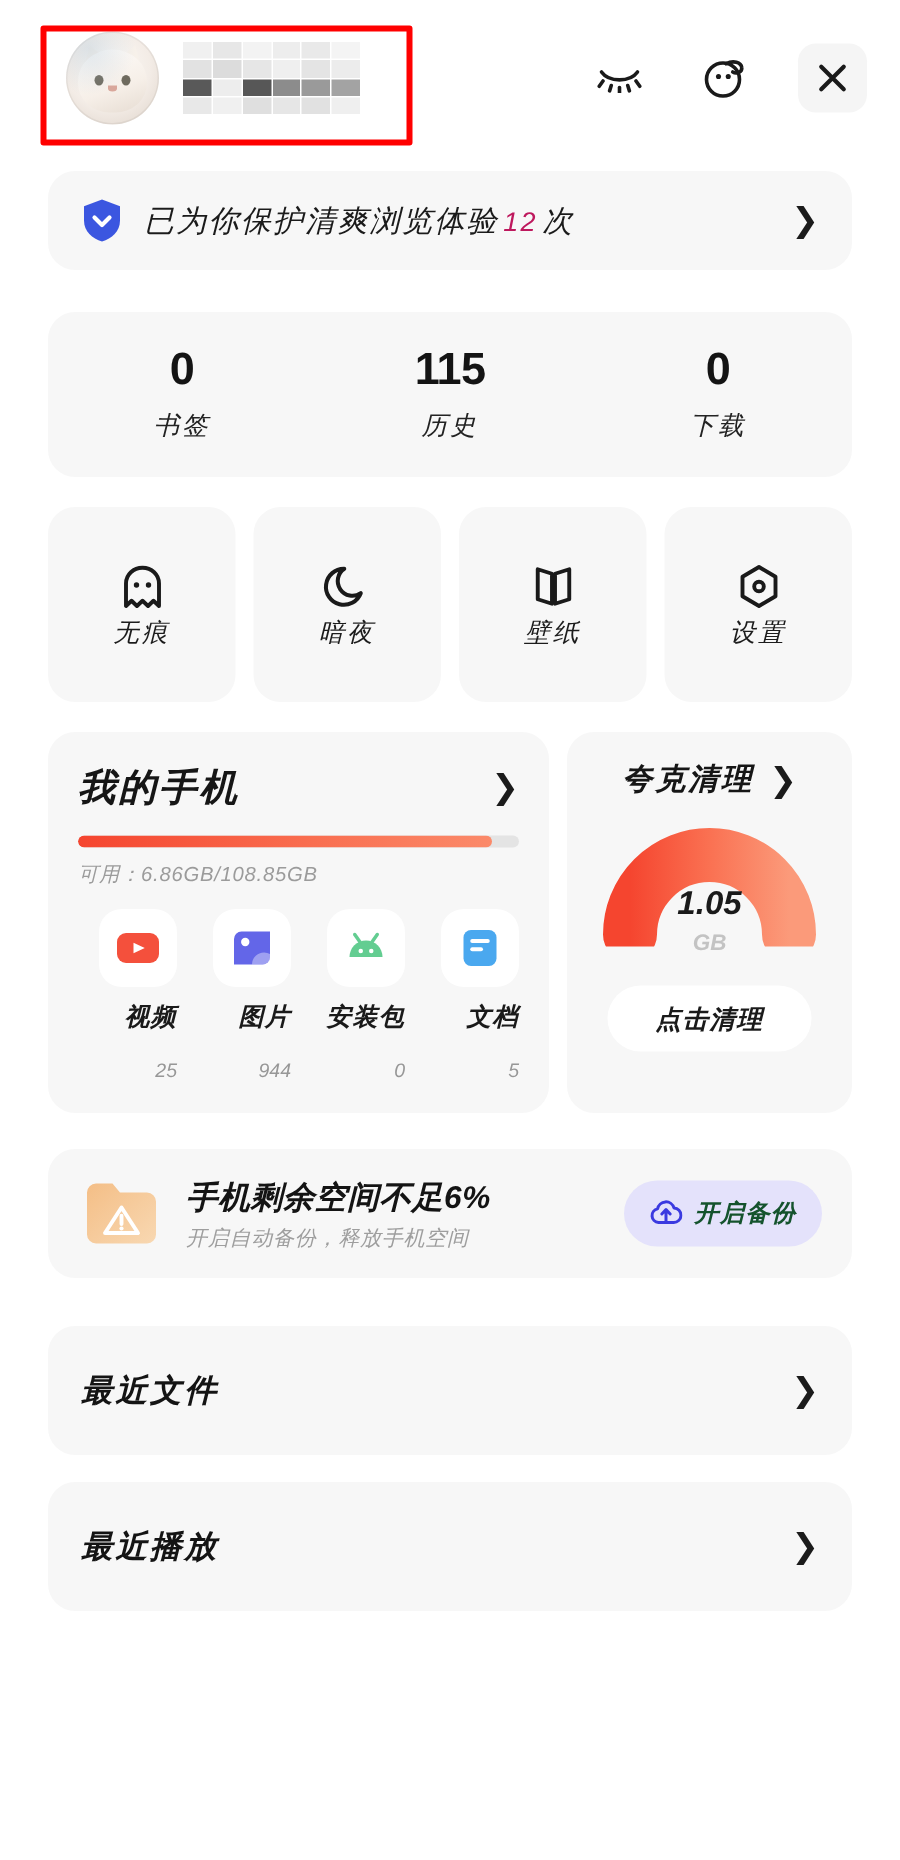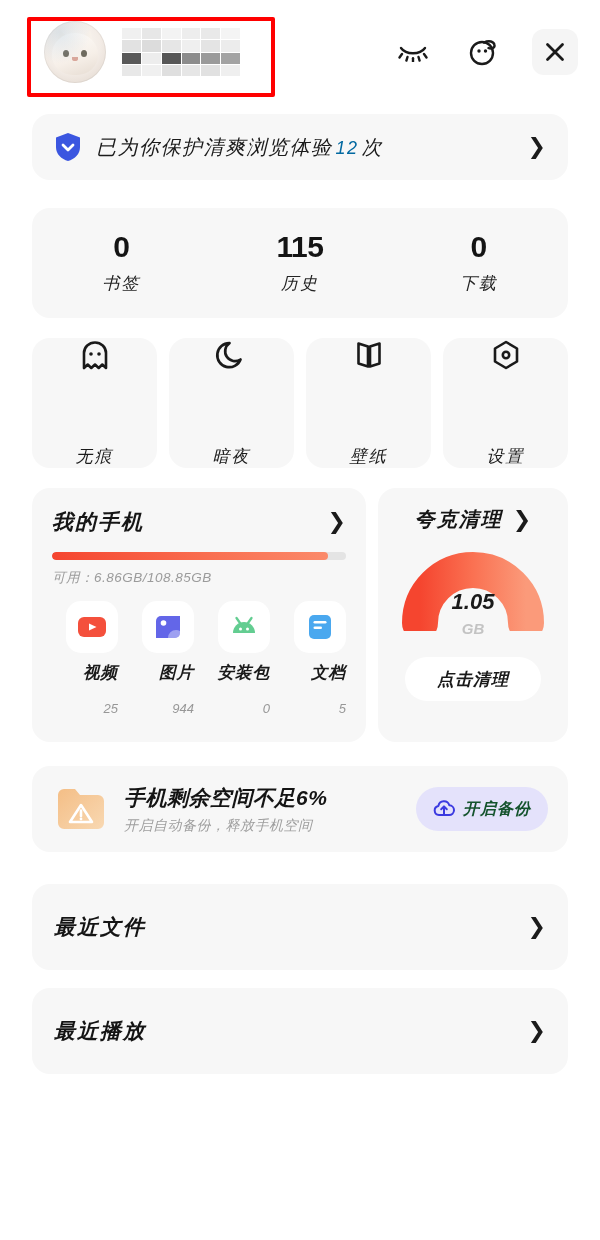--- a/index.html
+++ b/index.html
@@ -152,21 +152,21 @@
     margin-right: 14px;
   }
   .banner-text {
     font-size: 20px;
     color: #1b1b1b;
     letter-spacing: 1.5px;
     font-style: italic;
     font-weight: 500;
   }
   .banner-count {
-    color: #0369a1;
+    color: #be185d;
     font-style: italic;
     padding: 0 3px;
     font-size: 18px;
   }
   .chev {
     margin-left: auto;
     color: #1b1b1b;
     font-size: 22px;
     font-weight: 700;
     line-height: 1;
@@ -213,21 +213,21 @@
     display: flex;
     gap: 12px;
   }
   .shortcut {
     flex: 1;
     background: #f7f7f7;
     border-radius: 18px;
     display: flex;
     flex-direction: column;
     align-items: center;
-    justify-content: space-between;
+    justify-content: center;
     gap: 2px;
     cursor: pointer;
   }
   .shortcut-label {
     font-size: 17px;
     color: #1c1c1c;
     font-style: italic;
     letter-spacing: 2px;
   }
 
@@ -236,21 +236,21 @@
     position: absolute;
     left: 32px; top: 488px;
     width: 334px; height: 254px;
     padding: 20px 20px 0 20px;
   }
   .phone-head {
     display: flex;
     align-items: center;
   }
   .phone-title {
-    font-size: 21px;
+    font-size: 25px;
     font-weight: 700;
     color: #161616;
     font-style: italic;
     letter-spacing: 2px;
   }
   .progress-track {
     margin-top: 16px;
     width: 100%;
     height: 8px;
     border-radius: 5px;

